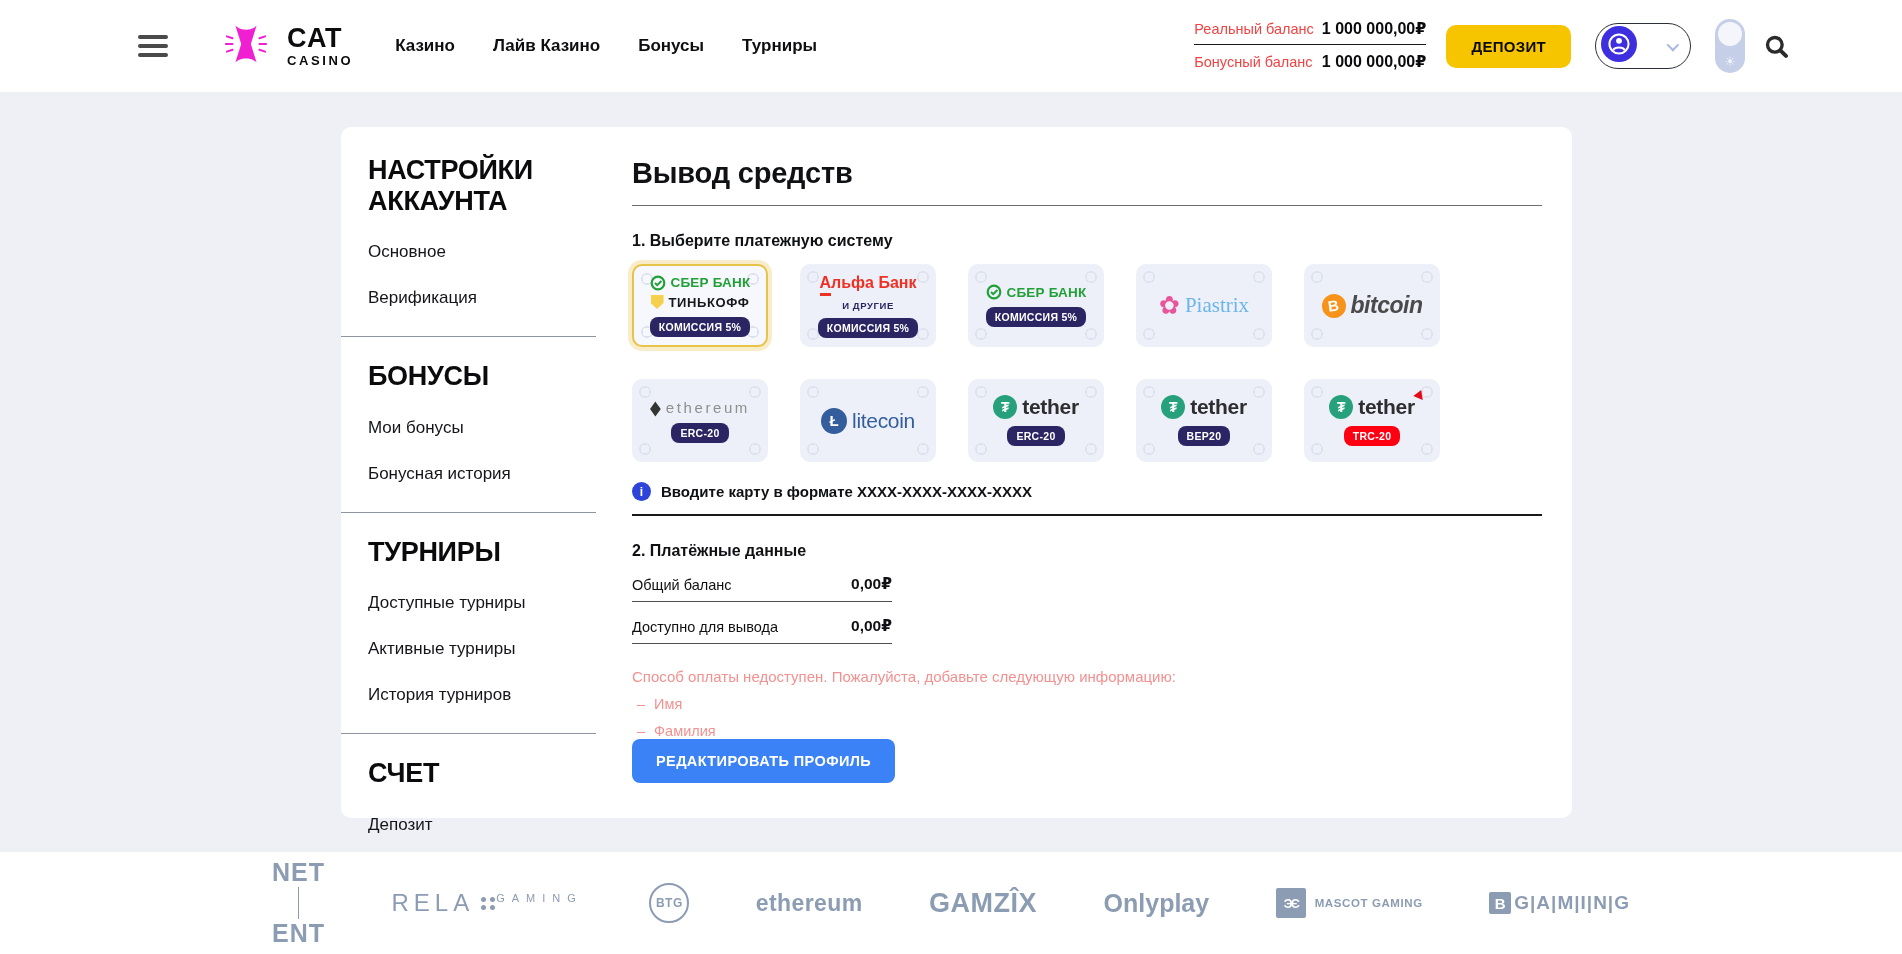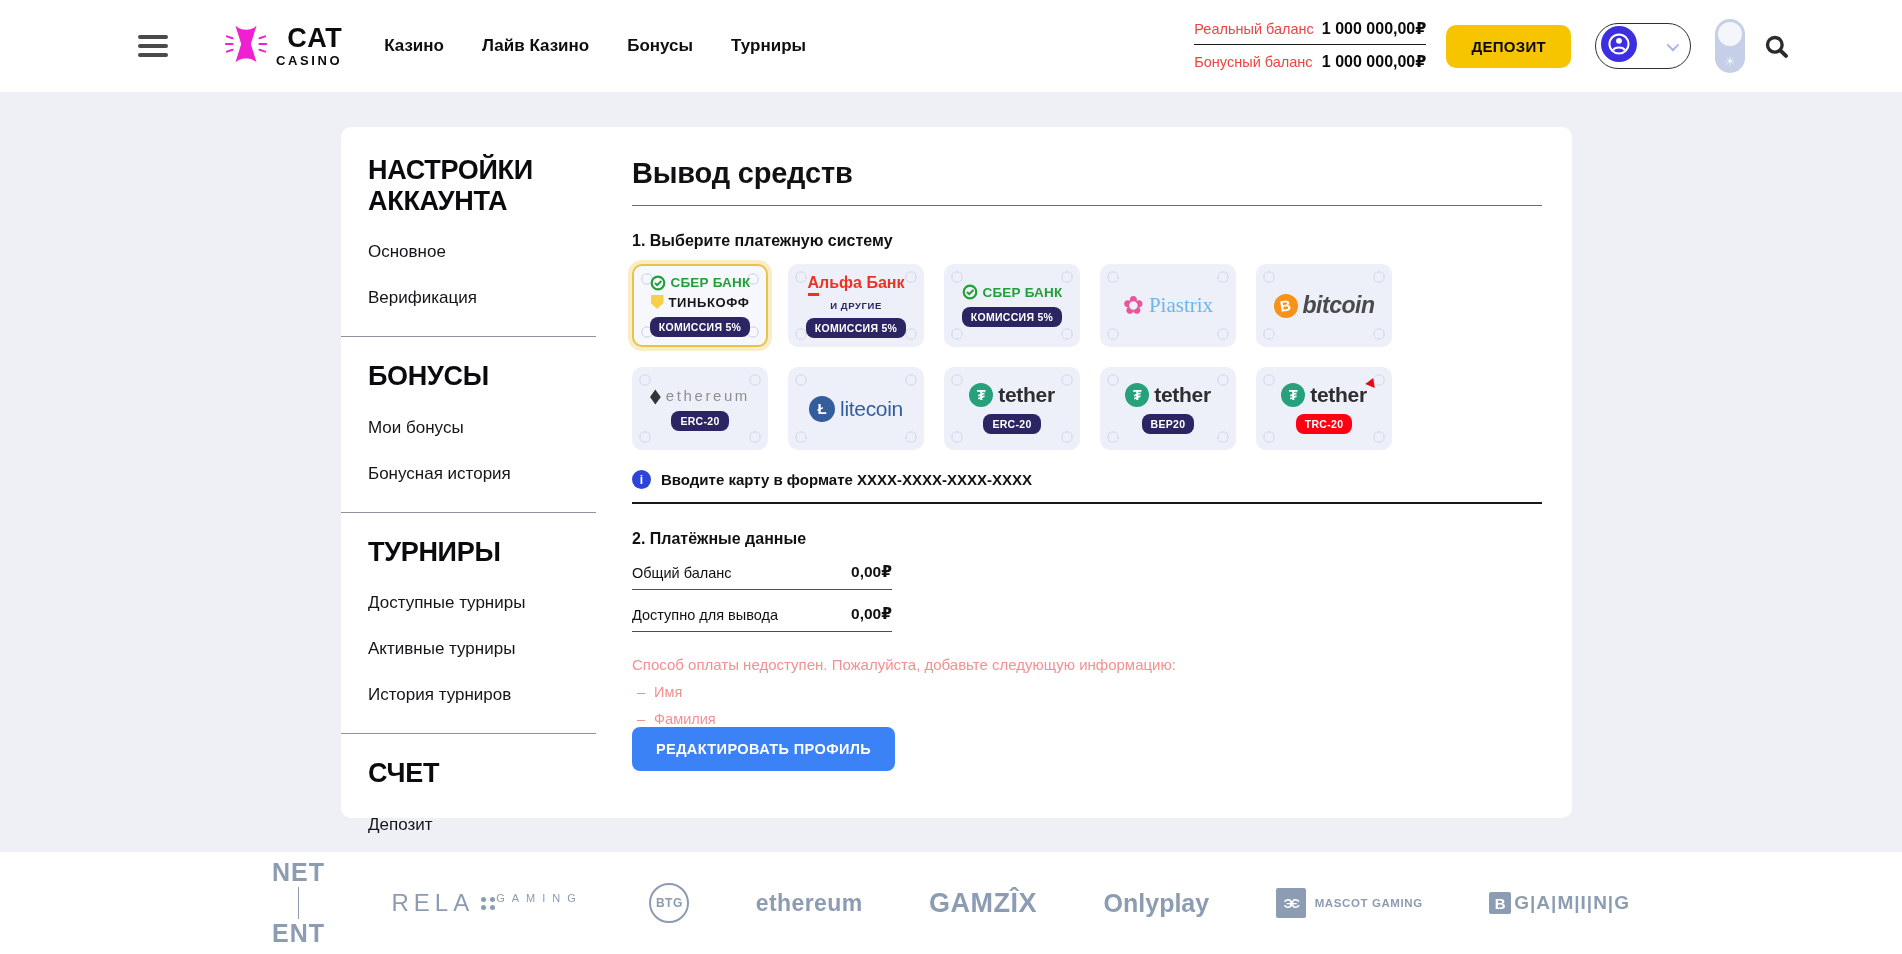--- a/index.html
+++ b/index.html
@@ -6,21 +6,21 @@
   html,body { width:1902px; height:954px; }
   body {
     font-family:"Liberation Sans","DejaVu Sans",sans-serif;
     background:#EEF0F6; color:#101114; position:relative; overflow:hidden;
   }
 
   
   .header { height:92px; background:#fff; display:flex; align-items:center; padding:0 112px 0 138px; position:relative; z-index:5; }
   .hamburger { width:30px; display:flex; flex-direction:column; gap:5px; cursor:pointer; }
   .hamburger i { display:block; height:4px; border-radius:2px; background:#4A4A4A; }
-  .logo { display:flex; align-items:center; gap:7px; margin-left:55px;text-align:right; }
+  .logo { display:flex; align-items:center; gap:18px; margin-left:55px; }
   .logo-text { line-height:1; }
   .logo-cat { font-size:27px; font-weight:900; letter-spacing:.5px; color:#0C0C0E; }
   .logo-casino { font-size:13px; font-weight:800; letter-spacing:2.6px; color:#0C0C0E; margin-top:2px; }
   .nav { display:flex; gap:38px; margin-left:42px; }
   .nav a { font-size:17px; font-weight:600; color:#0E0E12; text-decoration:none; cursor:pointer; }
   .balances { margin-left:auto; min-width:232px; }
   .balance-line { display:flex; align-items:baseline; justify-content:space-between; gap:8px; padding:4px 0 6px; }
   .balance-line + .balance-line { border-top:1px solid #1A1A1E; padding-top:7px; }
   .balance-label { font-size:14.5px; color:#ef4444; white-space:nowrap; }
   .balance-value { font-size:16px; font-weight:800; color:#0B0B0D; white-space:nowrap; }
@@ -42,21 +42,21 @@
   .sb-item.active { font-weight:800; }
   .sb-arrow { position:absolute; left:-46px; top:2px; width:42px; height:15px; background:#3A45D1; clip-path:polygon(0 0,72% 0,100% 50%,72% 100%,0 100%); border-radius:2px; }
   .sb-divider { height:1px; background:#8F95A0; margin:28px 36px 24px -27px; }
 
   
   .content { flex:1; padding:24px 30px 0 0; }
   .page-title { font-size:29px; font-weight:800; letter-spacing:-.2px; margin-top:6px; }
   .title-rule { height:1px; background:#6E6E6E; margin-top:15px; }
   .step-label { font-size:16px; font-weight:700; margin:26px 0 14px; }
 
-  .tiles { display:flex; flex-wrap:wrap; gap:20px; width:906px; }
+  .tiles { display:flex; flex-wrap:wrap; gap:32px; width:906px; }
   .tile { width:136px; height:83px; border-radius:10px; background:#EDF0F8; display:flex; flex-direction:column; align-items:center; justify-content:center; gap:4px; position:relative; cursor:pointer;
     background-image:
       radial-gradient(circle 7px at 13px 13px, rgba(0,0,0,0) 4.5px, #DEE2EF 4.5px 6px, rgba(0,0,0,0) 6px),
       radial-gradient(circle 7px at calc(100% - 13px) 13px, rgba(0,0,0,0) 4.5px, #DEE2EF 4.5px 6px, rgba(0,0,0,0) 6px),
       radial-gradient(circle 7px at 13px calc(100% - 13px), rgba(0,0,0,0) 4.5px, #DEE2EF 4.5px 6px, rgba(0,0,0,0) 6px),
       radial-gradient(circle 7px at calc(100% - 13px) calc(100% - 13px), rgba(0,0,0,0) 4.5px, #DEE2EF 4.5px 6px, rgba(0,0,0,0) 6px);
   }
   .tile.selected { background-color:#F7F8FD; border:2px solid #E7C348; box-shadow:0 0 0 4px rgba(231,195,72,.3); }
   .logo-row { display:flex; align-items:center; gap:5px; }
   .sber-text { color:#21A038; font-weight:800; font-size:13.5px; letter-spacing:.2px; }

